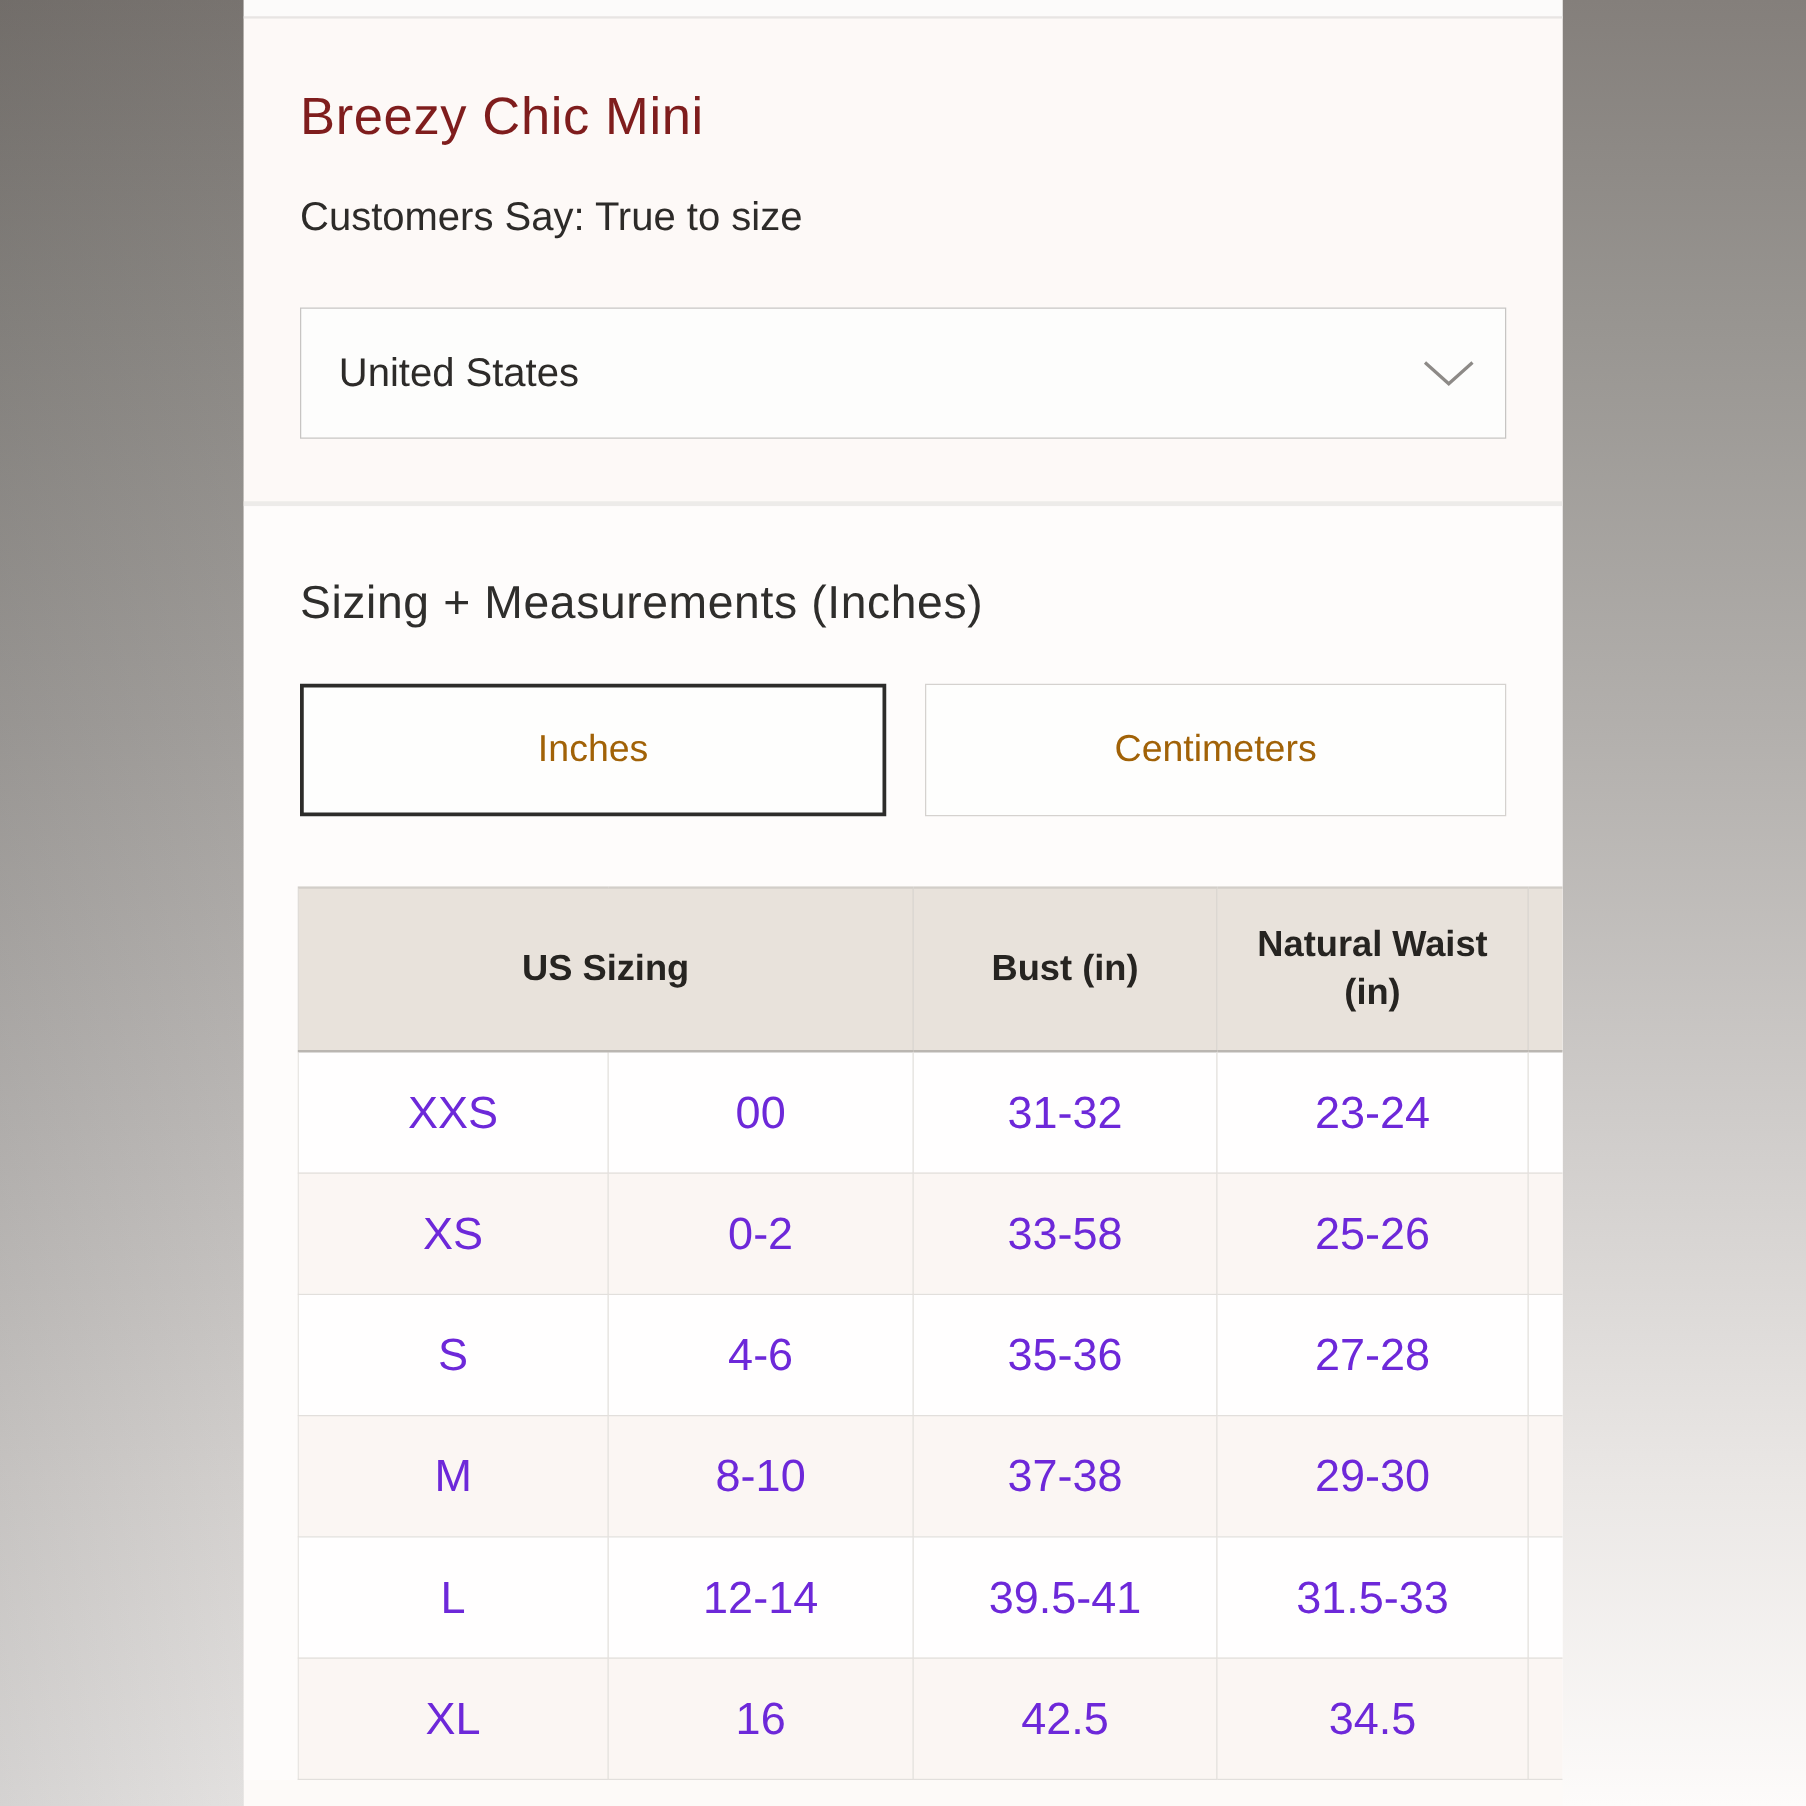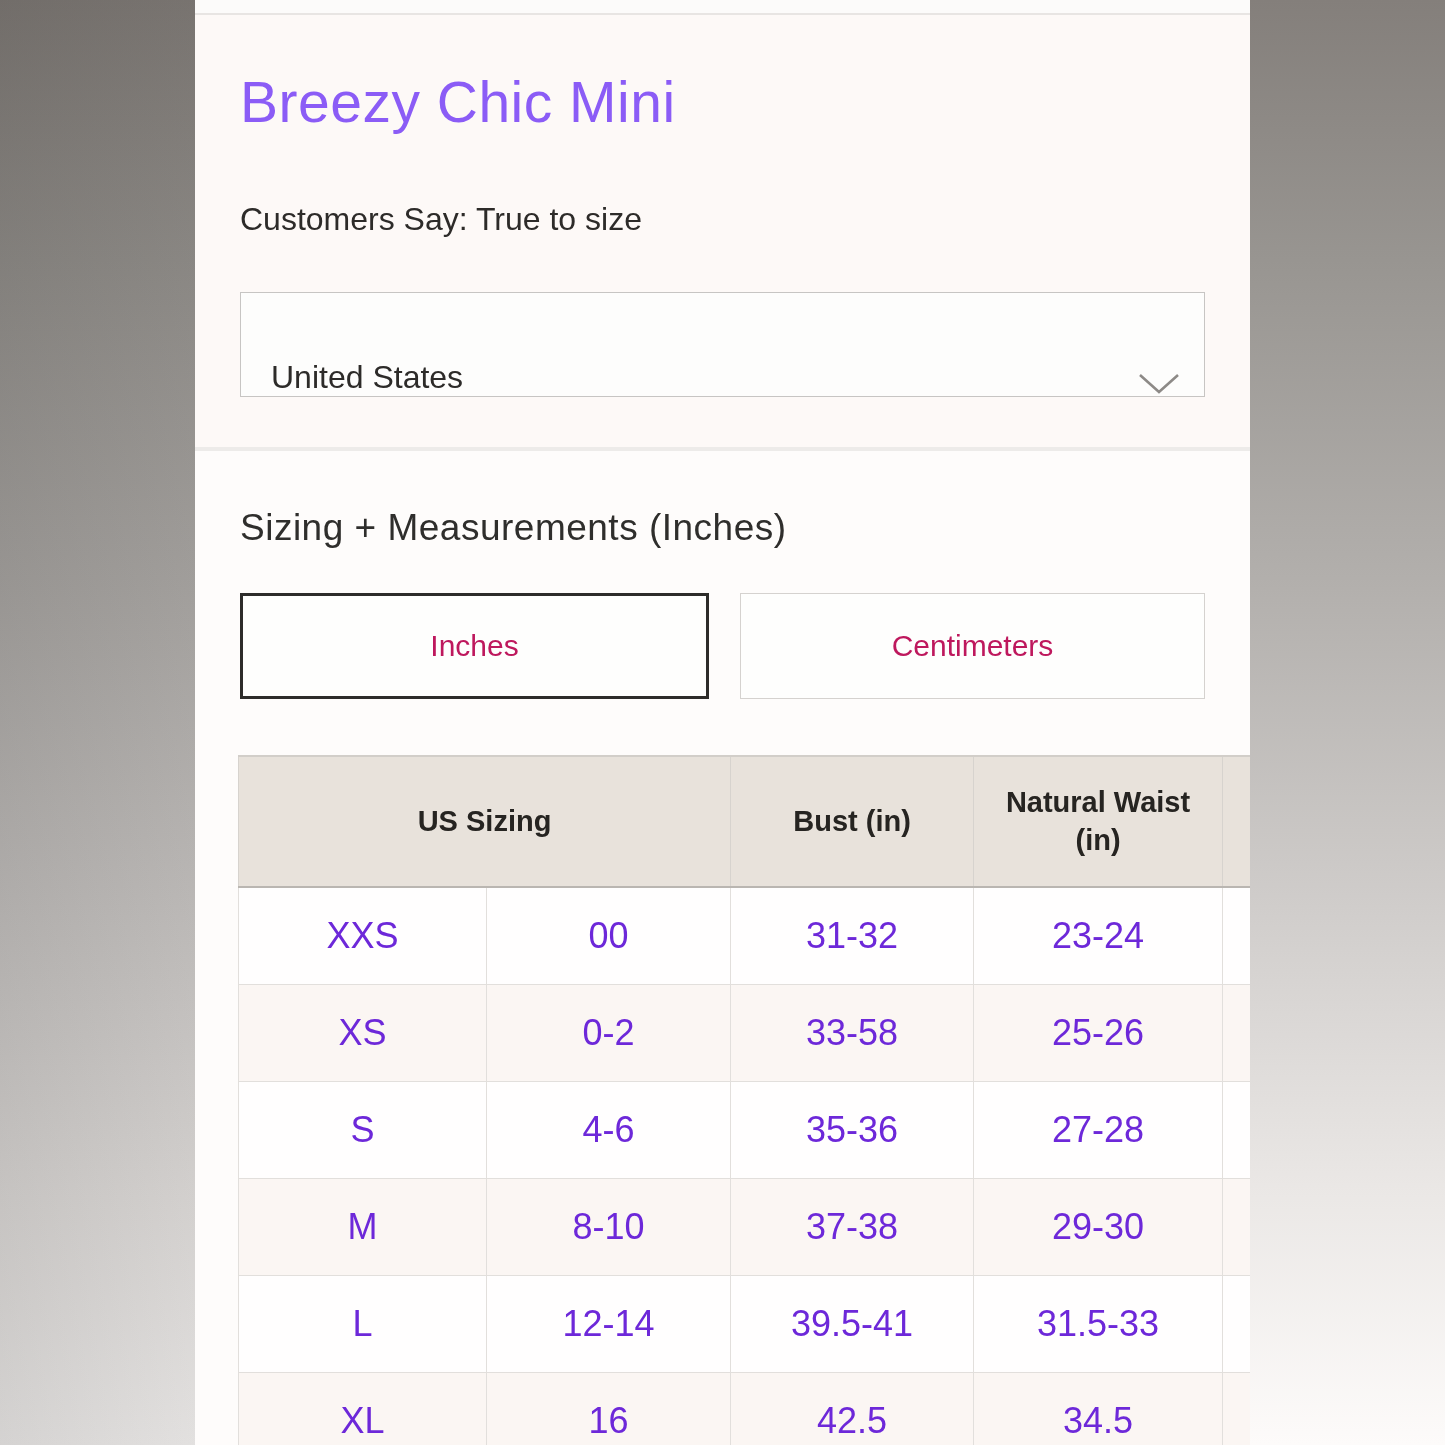--- a/index.html
+++ b/index.html
@@ -28,38 +28,38 @@
     height: 15px;
     background: #fcfbfa;
     border-bottom: 2px solid #e8e5e3;
   }
   .product-section {
     background: #fdf9f7;
     padding: 54px 45px 50px 45px;
     border-bottom: 4px solid #edebe9;
   }
   .product-title {
-    font-size: 57px;
+    font-size: 42px;
     font-weight: 400;
     letter-spacing: 0.5px;
-    color: #8b5cf6;
-    margin-bottom: 66px;
+    color: #7f1d1d;
+    margin-bottom: 38px;
   }
   .fit-note {
     font-size: 32px;
     font-weight: 500;
     color: #2d2b29;
     margin-bottom: 54px;
   }
   .dropdown {
     height: 105px;
     border: 1px solid #c7c5c3;
     background: #fdfdfc;
     display: flex;
-    align-items: flex-end;
+    align-items: center;
     justify-content: space-between;
     padding: 0 24px 0 30px;
     cursor: pointer;
   }
   .dropdown-value {
     font-size: 32px;
     font-weight: 500;
     color: #2d2b29;
   }
   .chevron { display: block; }
@@ -80,21 +80,21 @@
     margin-bottom: 56px;
   }
   .unit-btn {
     flex: 1;
     height: 106px;
     background: #fefefd;
     border: 1px solid #d5d2cf;
     font-family: "Liberation Sans", sans-serif;
     font-size: 30px;
     font-weight: 400;
-    color: #be185d;
+    color: #a16207;
     cursor: pointer;
   }
   .unit-btn.selected {
     border: 3px solid #2d2c2a;
   }
   .table-wrap {
     margin: 8px -45px 0 -2px;
     overflow: hidden;
   }
   table {

